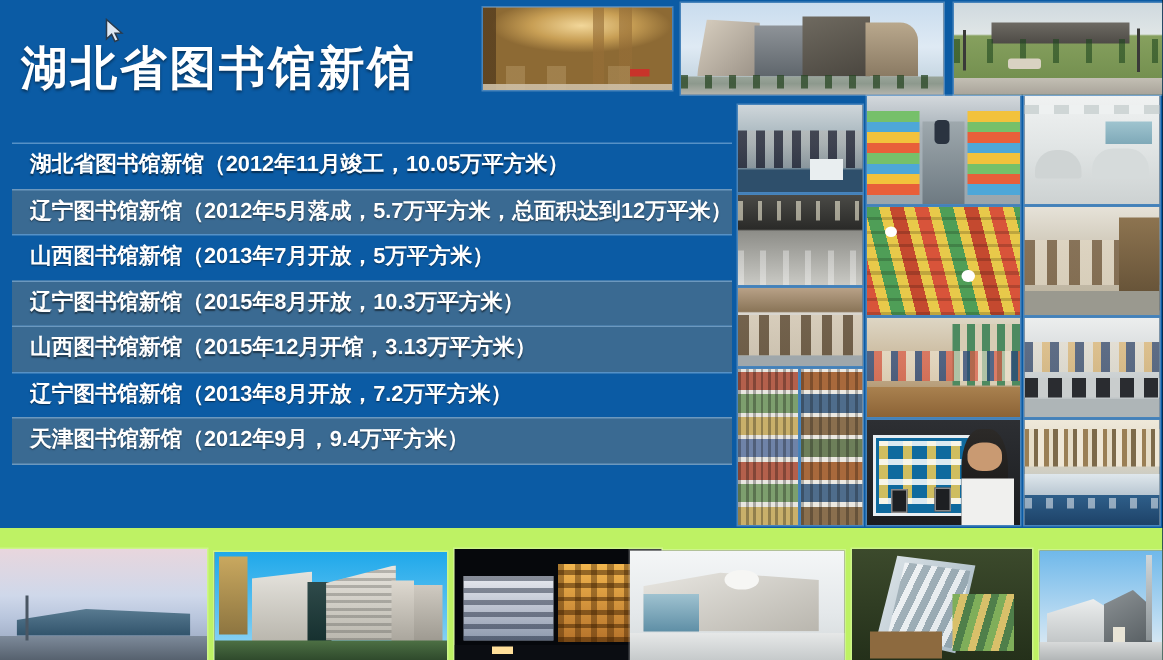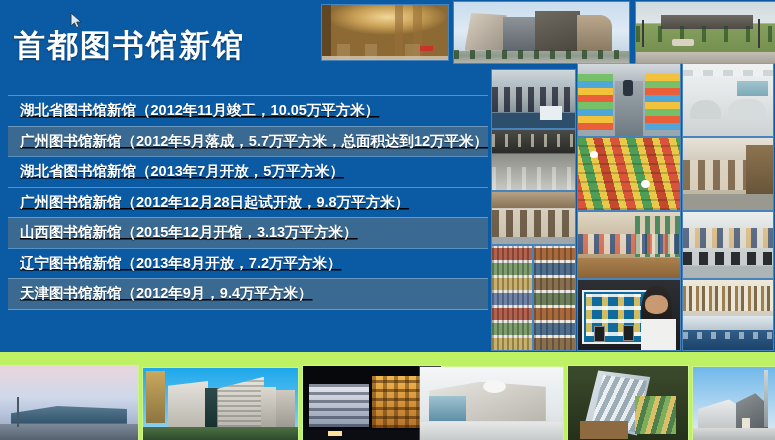--- a/index.html
+++ b/index.html
@@ -14,21 +14,21 @@
   
   .title{position:absolute;left:14px;top:24px;width:300px;height:44px;
          color:#ffffff;font-size:31px;font-weight:bold;letter-spacing:2px;
          line-height:44px;white-space:nowrap;
          text-shadow:0 1px 2px rgba(0,0,0,.45);}
 
   
   .cursor{position:absolute;left:70px;top:12px;width:14px;height:18px;}
 
   
-  .list{position:absolute;left:8px;top:95px;width:480px;height:236px;text-decoration:underline;}
+  .list{position:absolute;left:8px;top:95px;width:480px;height:236px;}
   .row{position:relative;height:29.5px;line-height:29.5px;
        padding-left:12px;white-space:nowrap;overflow:hidden;
        color:#ffffff;font-size:14.5px;font-weight:bold;
        border-top:1px solid rgba(150,190,225,.55);
        text-shadow:0 1px 1px rgba(0,0,0,.5);}
   .row.alt{background:#3A6A92;}
   .row.base{background:#0B5BA4;}
   .row:last-child{border-bottom:1px solid rgba(150,190,225,.55);}
 
   
@@ -49,31 +49,31 @@
       background:#0B5BA4;padding:1px 2px;letter-spacing:1px;
       font-weight:bold;opacity:.9;}
 </style>
 </head>
 <body>
 
 <div id="slide">
 
   <div class="panel"></div>
 
-  <div class="title">首都图书馆新馆</div>
+  <div class="title">湖北省图书馆新馆</div>
 
   <svg class="cursor" viewBox="0 0 14 18">
     <path d="M1 1 L1 14 L4.4 10.9 L6.6 15.6 L8.9 14.6 L6.7 10.1 L11.2 10 Z" fill="#dfe8f2" stroke="#2a3b4d" stroke-width="1"></path>
   </svg>
 
   <div class="list">
     <div class="row base">湖北省图书馆新馆（2012年11月竣工，10.05万平方米）</div>
-    <div class="row alt">广州图书馆新馆（2012年5月落成，5.7万平方米，总面积达到12万平米）</div>
-    <div class="row base">湖北省图书馆新馆（2013年7月开放，5万平方米）</div>
-    <div class="row base">广州图书馆新馆（2012年12月28日起试开放，9.8万平方米）</div>
+    <div class="row alt">辽宁图书馆新馆（2012年5月落成，5.7万平方米，总面积达到12万平米）</div>
+    <div class="row base">山西图书馆新馆（2013年7月开放，5万平方米）</div>
+    <div class="row alt">辽宁图书馆新馆（2015年8月开放，10.3万平方米）</div>
     <div class="row alt">山西图书馆新馆（2015年12月开馆，3.13万平方米）</div>
     <div class="row base">辽宁图书馆新馆（2013年8月开放，7.2万平方米）</div>
     <div class="row alt">天津图书馆新馆（2012年9月，9.4万平方米）</div>
   </div>
 
   <div class="topstrip">
 
     <div class="ph" style="left:0;top:3px;width:126px;height:55px;">
       <i style="background:
         radial-gradient(ellipse 60px 18px at 52% 22%, #f2d79a 0%, #c89f55 55%, #8d6a34 100%),

